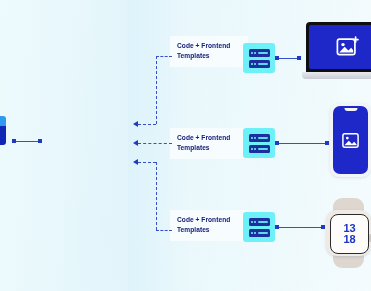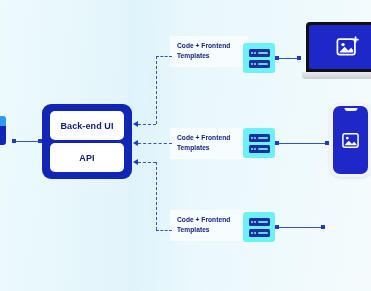--- a/index.html
+++ b/index.html
@@ -169,24 +169,20 @@
       <div class="top"></div>
       <div class="bot"></div>
     </div>
 
   </div>
 
   <div class="cap" style="left:12px;top:139px;"></div>
   <div class="solid-h" style="left:16px;top:141px;width:22px;"></div>
   <div class="cap" style="left:38px;top:139px;"></div>
 
-  <div class="core">
-    <div class="core-cell">Back-end UI</div>
-    <div class="core-cell">API</div>
-  </div>
 
   <div class="arr-l" style="left:133px;top:121px;"></div>
   <div class="dash-h" style="left:138px;top:124px;width:18px;"></div>
   <div class="dash-v" style="left:156px;top:56px;height:68px;"></div>
   <div class="dash-h" style="left:156px;top:56px;width:16px;"></div>
 
   <div class="arr-l" style="left:133px;top:140px;"></div>
   <div class="dash-h" style="left:138px;top:143px;width:34px;"></div>
 
   <div class="arr-l" style="left:133px;top:159px;"></div>
@@ -280,14 +276,24 @@
     <div class="ph-inner">
       <div class="notch"></div>
       <svg class="img-ico" width="17" height="15" viewBox="0 0 18 16">
         <rect x="0.9" y="0.9" width="16.2" height="14.2" rx="2" fill="none" stroke="#ffffff" stroke-width="1.6"></rect>
         <circle cx="5.6" cy="5.4" r="1.5" fill="#ffffff"></circle>
         <path d="M2.4 13.0 L7.2 8.2 L10.6 11.6 L12.8 9.4 L15.6 12.2 L15.6 13.0 Z" fill="#ffffff"></path>
       </svg>
     </div>
   </div>
 
+  <div class="watch">
+    <div class="w-band"></div>
+    <div class="w-body">
+      <div class="w-crown"></div>
+      <div class="w-face">
+        <span class="w-num">13</span>
+        <span class="w-num">18</span>
+      </div>
+    </div>
+  </div>
 
 </div>
 
 </body></html>

